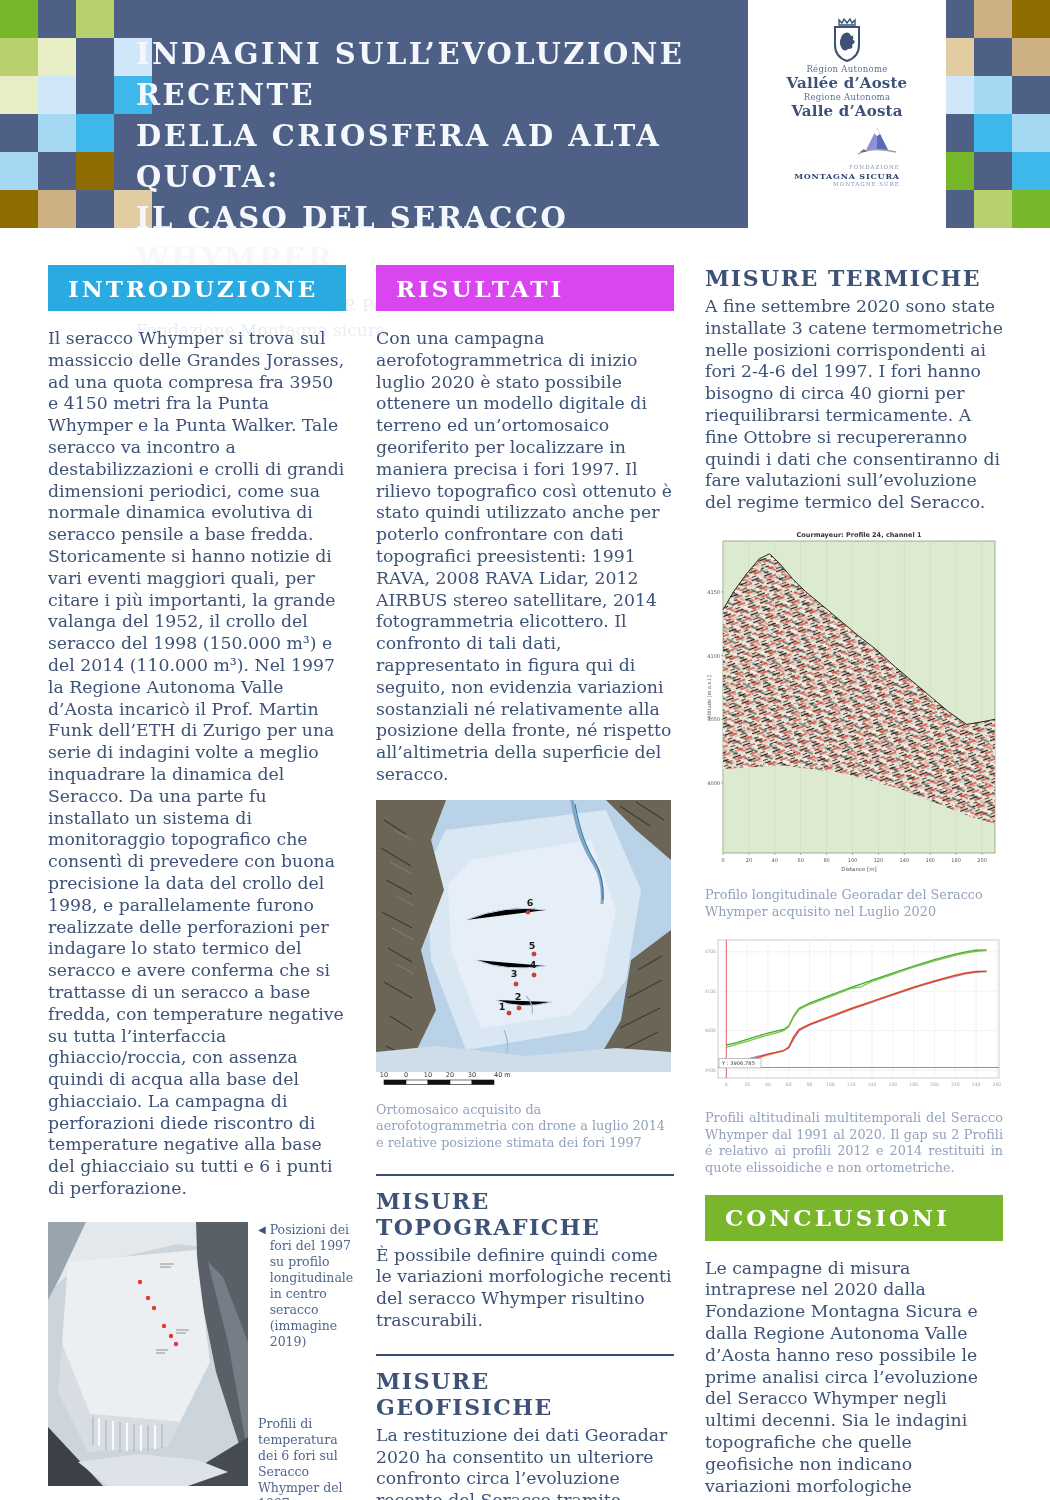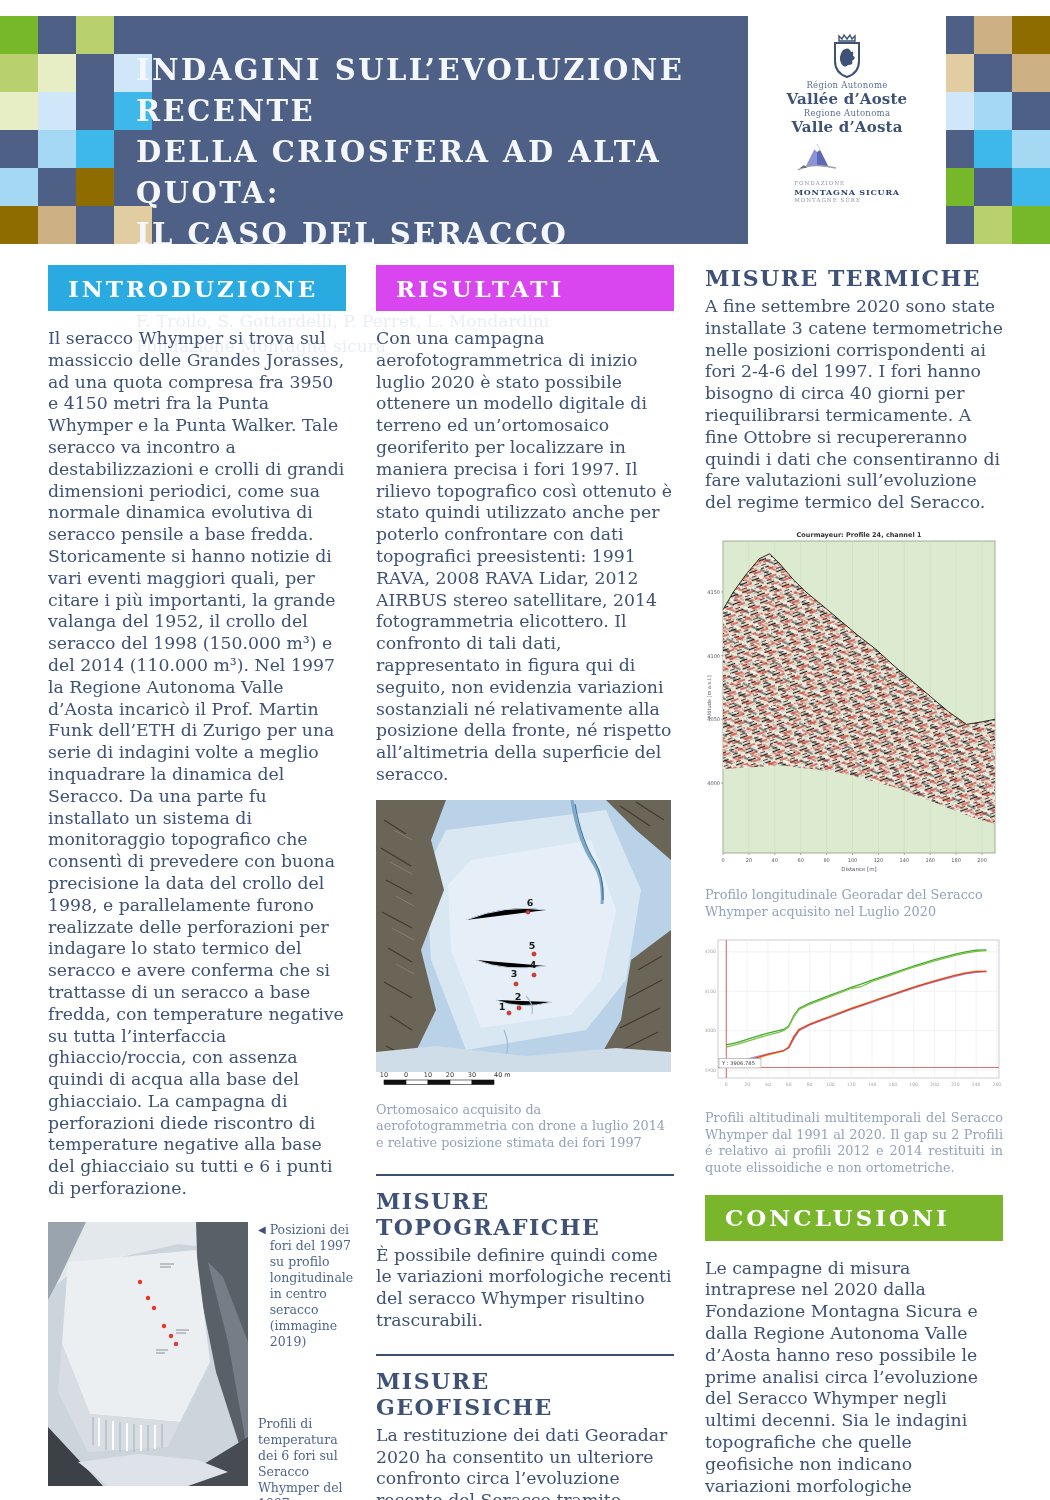--- a/index.html
+++ b/index.html
@@ -1,30 +1,30 @@
 <!DOCTYPE html>
 <html><head>
 <meta charset="utf-8">
 <style>
   html,body{margin:0;padding:0;background:#fff;}
   .poster{position:relative;width:1050px;height:1500px;background:#ffffff;overflow:hidden;
           font-family:"DejaVu Serif","Liberation Serif",serif;}
-  .masthead{position:absolute;top:16px;left:0;width:1050px;height:228px;background:#4e6086;}
+  .masthead{position:absolute;top:0;left:0;width:1050px;height:228px;background:#4e6086;}
   .mosaic{position:absolute;top:0;display:grid;grid-auto-rows:38px;}
   .mosaic-left{left:0;grid-template-columns:repeat(4,38px);}
   .mosaic-right{right:0;grid-template-columns:repeat(3,38px);}
   .mosaic div{width:38px;height:38px;}
   .title-block{position:absolute;left:136px;top:34px;width:600px;color:#fff;}
   .title-block h1{margin:0;font-size:29px;line-height:41px;font-weight:700;letter-spacing:2.5px;color:#f4f7fb;}
   .byline{margin:13px 0 0;font-size:17px;line-height:25px;color:#e9eef6;}
   .logo-card{position:absolute;left:748px;top:0;width:198px;height:250px;background:#fff;
              display:flex;flex-direction:column;align-items:center;padding-top:16px;box-sizing:border-box;}
   .lg-small{font-size:8.5px;color:#5d6f94;letter-spacing:.3px;line-height:11px;}
   .lg-big{font-size:15px;font-weight:700;color:#3d5276;line-height:17px;letter-spacing:.2px;text-align:center;}
-  .fms{margin-top:6px;text-align:left;}
+  .fms{margin-top:6px;text-align:right;}
   .fms-tiny{font-size:5.5px;letter-spacing:1px;color:#8a93a8;line-height:7px;}
   .fms-main{font-size:8px;font-weight:700;color:#2e4370;letter-spacing:.8px;line-height:10px;}
   .columns{position:absolute;top:265px;left:0;width:1050px;}
   .col{position:absolute;top:0;width:298px;}
   .col1{left:48px;} .col2{left:376px;} .col3{left:705px;}
   .banner{height:46px;display:flex;align-items:center;padding-left:20px;box-sizing:border-box;
           margin:0 0 17px;color:#fff;font-size:23px;font-weight:700;letter-spacing:3px;}
   .banner.intro{background:#29abe2;}
   .banner.risultati{background:#d946ef;}
   .banner.conclusioni{background:#7ab62c;}

